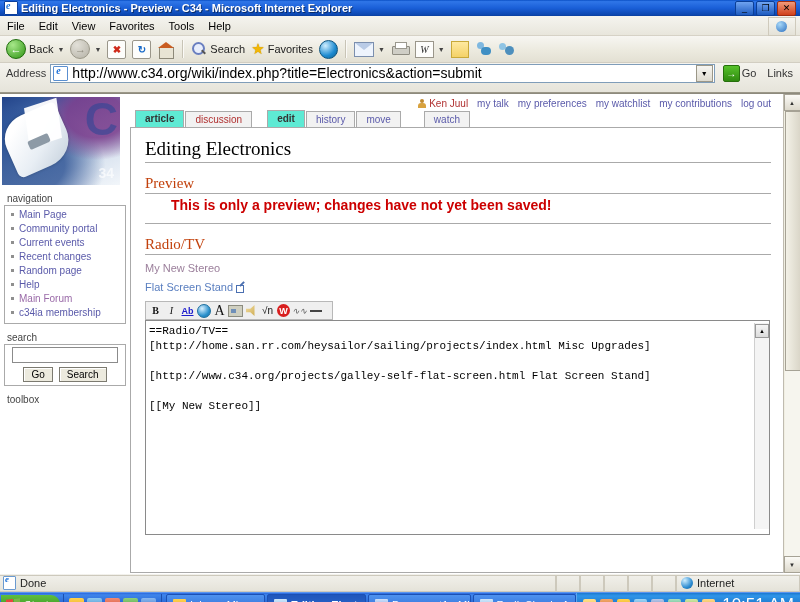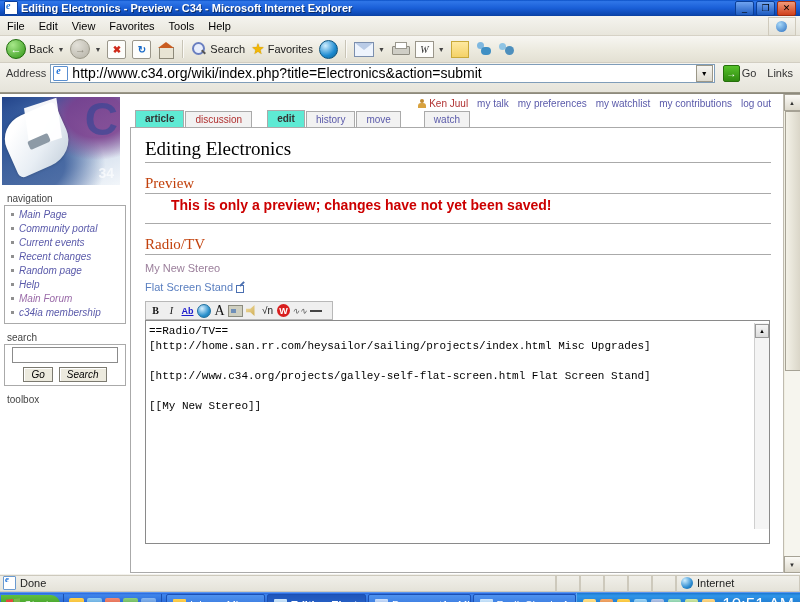--- a/index.html
+++ b/index.html
@@ -144,21 +144,20 @@
   .mw-logo .c34{position:absolute;right:6px;bottom:4px;font-size:14px;color:rgba(255,255,255,.65);font-weight:bold;}
 
   .portlet{margin:8px 4px 0 4px;}
   .portlet h5{
     margin:0 0 1px 1px;font-size:10px;font-weight:normal;color:#444;
     text-transform:lowercase;padding-left:2px;
   }
   .portlet .body{
     background:#fff;border:1px solid #aaa;border-right:1px solid #aaa;
     padding:2px 0 3px 0;
-    font-style:italic;
   }
   .portlet ul{margin:0;padding:0 0 0 14px;list-style:none;}
   .portlet li{font-size:10px;line-height:13px;position:relative;padding:0 0 1px 0;}
   .portlet li:before{content:"";position:absolute;left:-8px;top:5px;width:3px;height:3px;background:#8f8f8f;}
   .portlet a{color:#5a5aaa;text-decoration:none;}
   .portlet a.visited{color:#9a6aa8;}
   .searchbody{padding:4px 4px 5px 4px;text-align:center;}
   .searchinput{width:104px;height:14px;border:1px solid #8b8b8b;background:#fff;display:block;margin:0 auto 4px auto;}
   .searchbtns{display:flex;gap:6px;justify-content:center;}
   .sbtn{
@@ -228,21 +227,21 @@
   .etb .img:after{content:"";display:block;width:5px;height:4px;background:#6f8fb8;margin:3px 0 0 2px;}
   .etb .spk{width:12px;height:11px;background:linear-gradient(135deg,#f2dda0,#c9a64a);
      clip-path:polygon(0 35%,40% 35%,75% 0,75% 100%,40% 65%,0 65%);}
   .etb .nowiki{width:13px;height:13px;border-radius:50%;background:#d81e1e;color:#fff;
      display:flex;align-items:center;justify-content:center;font-size:9px;font-weight:bold;}
   .etb .sig{font-family:"Liberation Serif",serif;font-style:italic;font-size:9px;color:#5a5a5a;}
   .etb .hrl{width:12px;height:2px;background:#444;}
 
   .wpTextbox{
     width:620px;height:206px;border:1px solid #8a8a8a;background:#fff;
-    margin:0;padding:2px 0 14px 3px;position:relative;display:flex;overflow:hidden;
+    margin:0;padding:2px 0 5px 3px;position:relative;display:flex;overflow:hidden;
   }
   .wpText{
     flex:1;font-family:"Liberation Mono",monospace;font-size:11px;line-height:15px;
     color:#000;white-space:pre;overflow:hidden;padding-top:1px;
   }
   .ta-scroll{
     width:14px;flex:0 0 14px;background:#f4f4f4;border-left:1px solid #cfcfcf;
     display:flex;flex-direction:column;align-items:center;
   }
   .ta-scroll .ta-up{width:12px;height:12px;background:linear-gradient(180deg,#f6f6f6,#dcdcdc);

